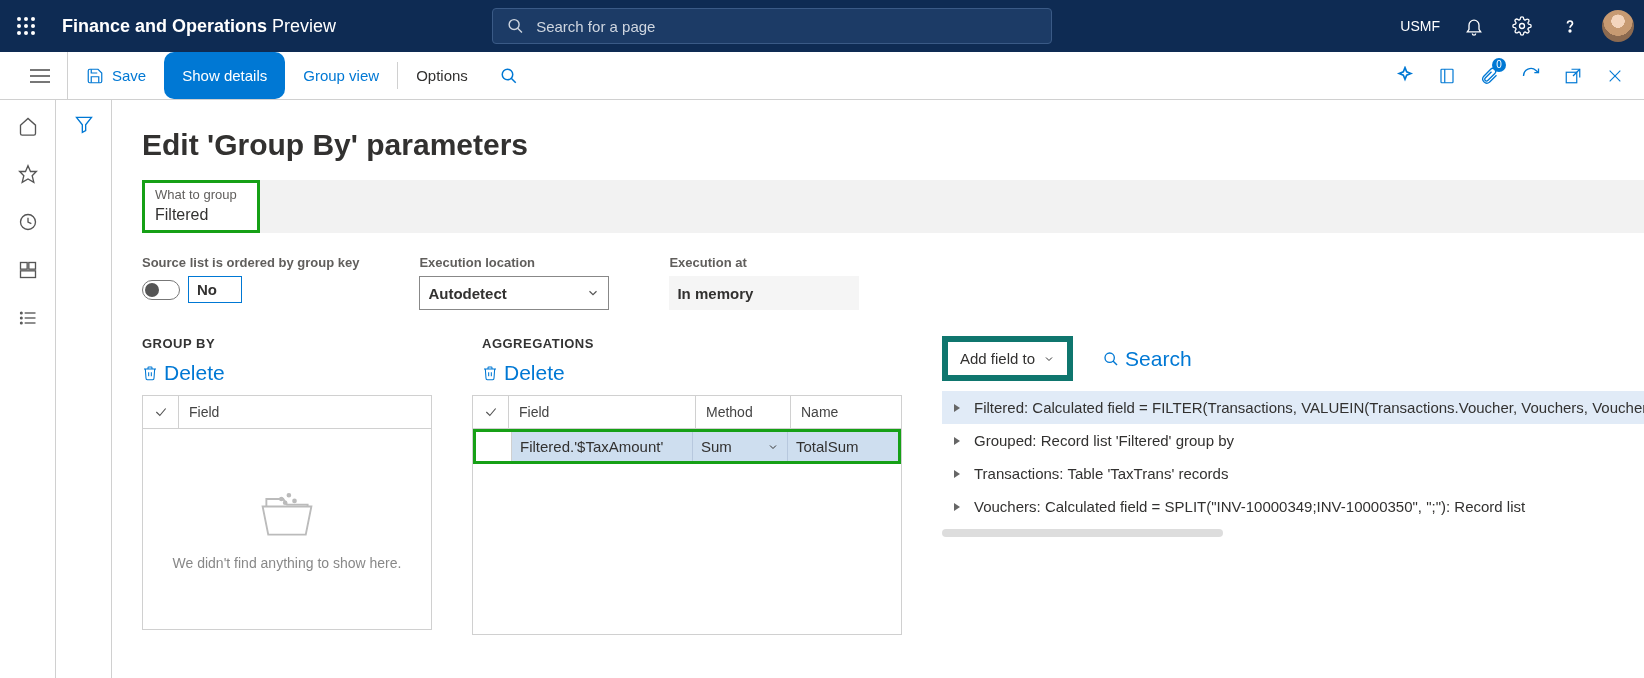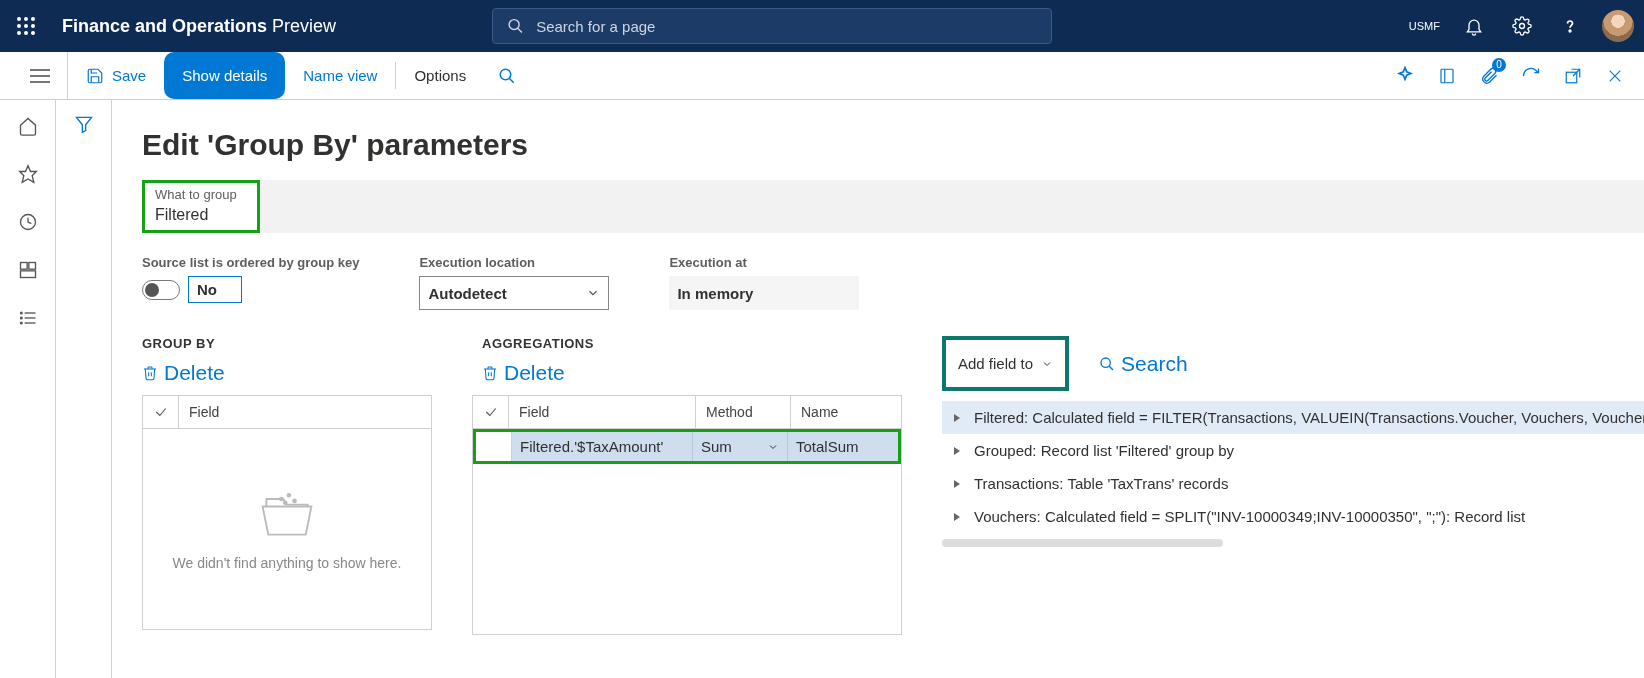--- a/index.html
+++ b/index.html
@@ -50,21 +50,21 @@
     color: #cfd6e0;
     border: 1px solid #3a5a86;
   }
   .searchbox input {
     background: transparent; border: none; outline: none;
     color: #fff; font-size: 15px; margin-left: 10px; width: 100%;
   }
   .searchbox input::placeholder { color: #cfd6e0; }
   .topbar .grow { flex: 1; }
   .top-right { display: flex; align-items: center; gap: 4px; }
-  .top-right .label { font-size: 11px; margin-right: 8px; }
+  .top-right .label { font-size: 14px; margin-right: 8px; }
   .top-btn {
     width: 44px; height: 52px;
     display: flex; align-items: center; justify-content: center;
     cursor: pointer;
   }
   .avatar {
     width: 32px; height: 32px; border-radius: 50%;
     background: radial-gradient(circle at 50% 35%, #f4d5bd 0 25%, #c79a72 26% 55%, #8c6a50 56% 100%);
     margin-left: 6px;
     cursor: pointer;
@@ -206,21 +206,21 @@
   .agg-row .check-cell{background:#fff; border-right:1px solid var(--border-grey);}
   .agg-row .cell.f{flex:1;}
   .agg-row .cell.m{width:95px; display:flex; align-items:center; justify-content:space-between;}
   .agg-row .cell.n{width:110px;}
   .agg-body-space { height: 170px; border-top: none;}
 
   
   .rightcol { flex:1; min-width: 500px; }
   .right-toolbar { display:flex; align-items:center; gap: 30px; margin-bottom: 10px;}
   .dropdown-btn {
-    border:4px solid #0f766e; padding: 15px 12px; display:flex; align-items:center; gap:8px;
+    border:6px solid #0f766e; padding: 8px 12px; display:flex; align-items:center; gap:8px;
     font-size:15px; cursor:pointer; background:#fff;
   }
   .tree { }
   .tree-row {
     display:flex; align-items:center; gap: 12px;
     padding: 8px 10px; font-size:15px; cursor:pointer;
     white-space: nowrap; overflow:hidden; text-overflow:ellipsis;
   }
   .tree-row.selected { background: var(--tree-selected); }
   .tri { width:10px; height:10px; flex-shrink:0;}
@@ -293,21 +293,21 @@
       <path d="M19 21H5a2 2 0 01-2-2V5a2 2 0 012-2h11l5 5v11a2 2 0 01-2 2z"></path>
         <polyline points="17 21 17 13 7 13 7 21"></polyline>
         <polyline points="7 3 7 8 15 8"></polyline>
     </svg>
     <span>Save</span>
   </div>
   <div class="ab-item ab-active">
     <span>Show details</span>
   </div>
   <div class="ab-item ab-link">
-    <span>Name view</span>
+    <span>Group view</span>
   </div>
   <div class="ab-sep"></div>
   <div class="ab-item ab-text">
     <span>Options</span>
   </div>
   <div class="ab-iconbtn">
     <svg width="18" height="18" viewBox="0 0 24 24" fill="none" stroke="currentColor" stroke-width="2">
       <circle cx="10" cy="10" r="7"></circle>
         <line x1="21" y1="21" x2="15" y2="15"></line>
     </svg>

